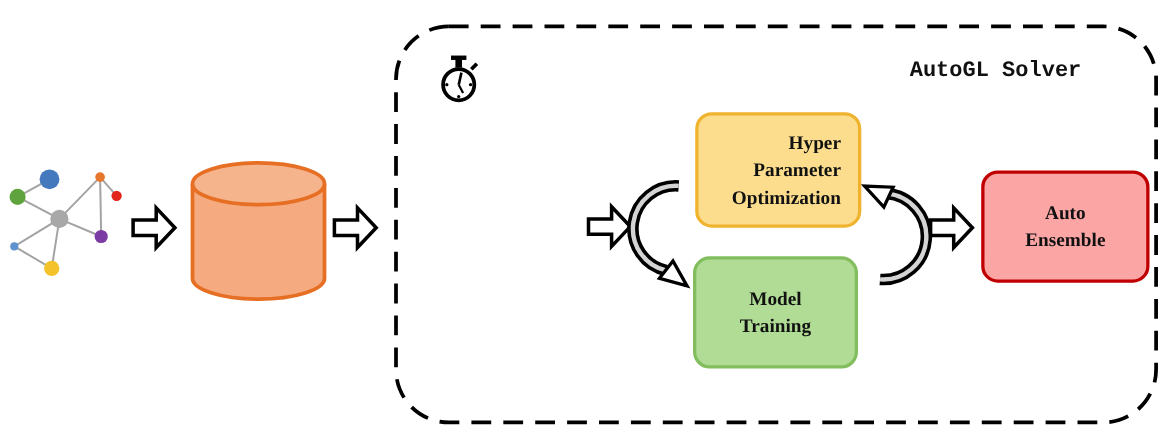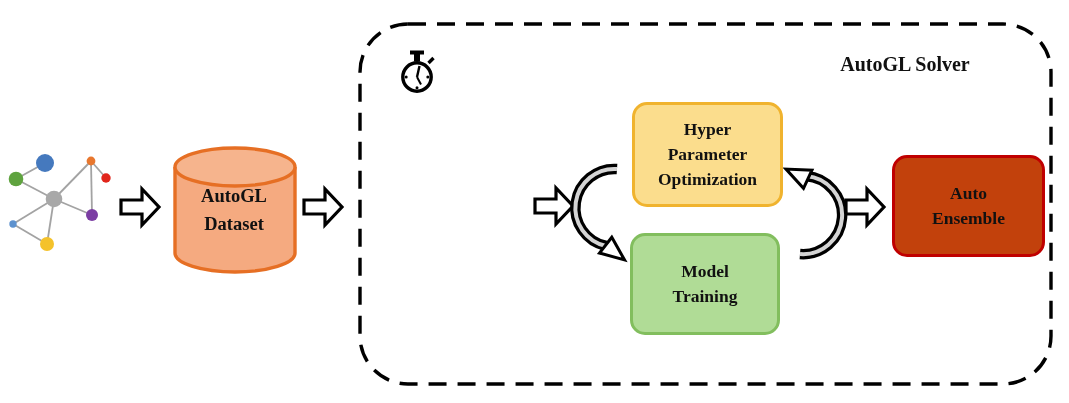--- a/index.html
+++ b/index.html
@@ -29,25 +29,25 @@
   }
   .box .lbl{
     font-weight:700;
     color:#111111;
     text-align:center;
     font-size:17.5px;
     line-height:1.42;
   }
   .data-label{left:7px;top:264px;width:92px;font-size:19px;}
   .cyl-label{left:179px;top:183px;width:110px;font-size:18.5px;line-height:1.5;}
-  .solver-title{left:815px;top:51px;width:180px;font-size:20px;}
+  .solver-title{left:815px;top:51px;width:180px;font-size:20px;font-family:Liberation Mono, monospace;}
   .box-afe{left:372px;top:155px;width:153px;height:99px;}
   .box-afe .lbl{width:140px;}
   .box-hpo{left:632px;top:102px;width:151px;height:105px;}
-  .box-hpo .lbl{width:114px;}
+  .box-hpo .lbl{width:114px;text-align:right;}
   .box-mt{left:630px;top:233px;width:150px;height:102px;}
   .box-mt .lbl{width:112px;}
   .box-ae{left:892px;top:155px;width:153px;height:102px;}
   .box-ae .lbl{width:112px;}
 </style>
 </head>
 <body>
 
 <div class="stage">
 
@@ -108,30 +108,29 @@
       <circle cx="417" cy="77" r="14.2" fill="#ffffff" stroke="#000000" stroke-width="3.4"></circle>
       <line x1="417" y1="77" x2="419.5" y2="66" stroke="#000000" stroke-width="2.4"></line>
       <line x1="417" y1="77" x2="421" y2="84.5" stroke="#000000" stroke-width="2"></line>
       <circle cx="406.2" cy="77" r="1.5" fill="#000000"></circle>
       <circle cx="427.8" cy="77" r="1.5" fill="#000000"></circle>
       <circle cx="417" cy="87.8" r="1.5" fill="#000000"></circle>
     </g>
   </svg>
 
 
-  <div class="txt cyl-label">AutoGL Dataset</div>
 
   <div class="txt solver-title">AutoGL Solver</div>
 
 
   <div class="box box-hpo" style="background-color: rgb(251, 221, 141); border-color: rgb(240, 179, 46);">
     <span class="lbl">Hyper Parameter Optimization</span>
   </div>
 
   <div class="box box-mt" style="background-color: rgb(176, 220, 150); border-color: rgb(130, 190, 94);">
     <span class="lbl">Model Training</span>
   </div>
 
-  <div class="box box-ae" style="background-color: #c2410c; border-color: rgb(192, 0, 0);">
+  <div class="box box-ae" style="background-color: #fca5a5; border-color: rgb(192, 0, 0);">
     <span class="lbl">Auto Ensemble</span>
   </div>
 
 </div>
 
 </body></html>

